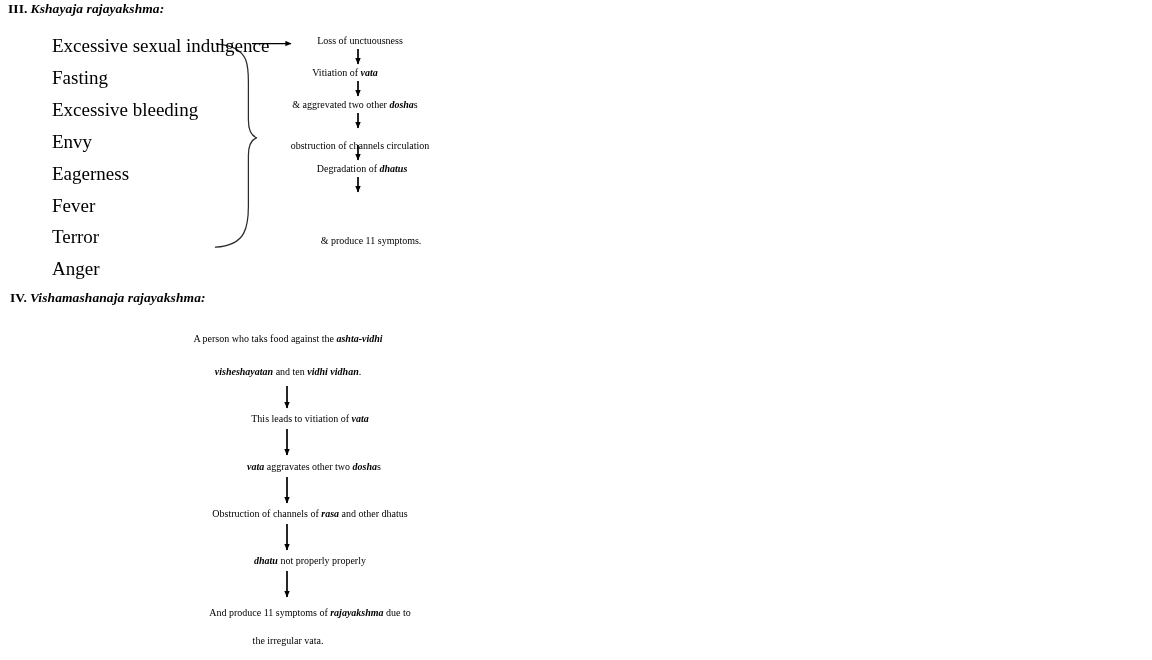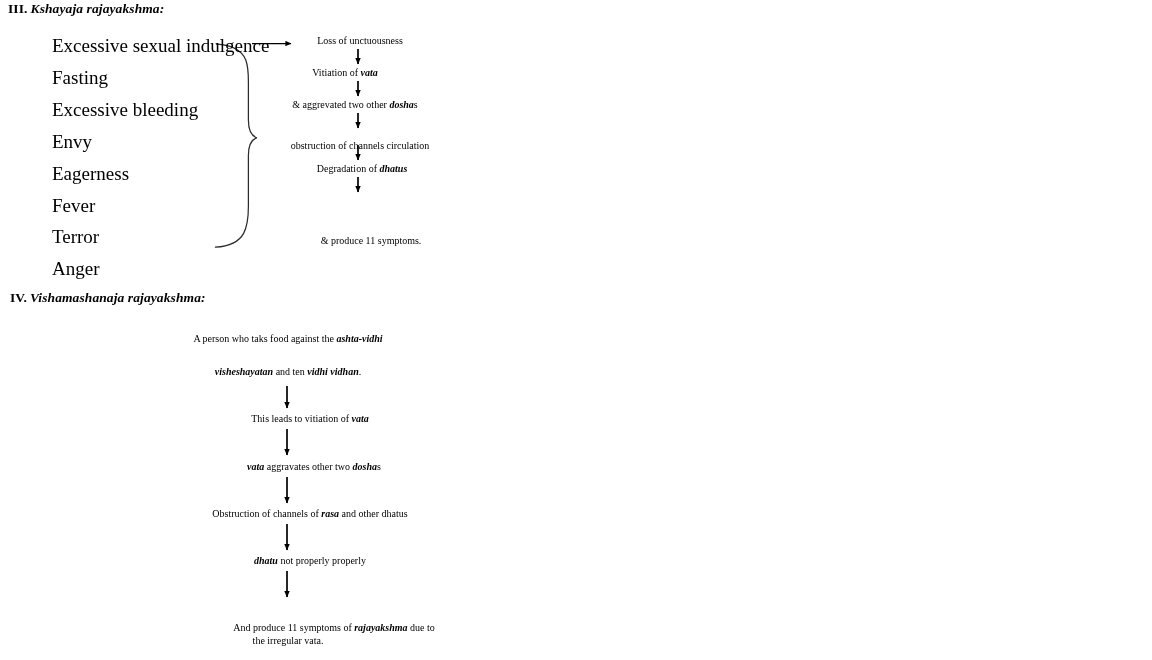--- a/index.html
+++ b/index.html
@@ -111,14 +111,14 @@
 <div class="abs section-heading" style="left:10px; top:291px;">
   <span class="numeral">IV.</span><span class="title">Vishamashanaja rajayakshma:</span>
 </div>
 
 <div class="abs line center-x" style="left:288px; top:334px;"><span>A person who taks food against the </span><i>ashta-vidhi</i></div>
 <div class="abs line center-x" style="left:288px; top:367px;"><i>visheshayatan</i><span> and ten </span><i>vidhi vidhan</i><span>.</span></div>
 <div class="abs line center-x" style="left:310px; top:414px;"><span>This leads to vitiation of </span><i>vata</i></div>
 <div class="abs line center-x" style="left:306px; top:462px;margin-left:8px;"><i>vata</i><span> aggravates other two </span><i>dosha</i><span>s</span></div>
 <div class="abs line center-x" style="left:310px; top:509px;"><span>Obstruction of channels of </span><i>rasa</i><span> and other dhatus</span></div>
 <div class="abs line center-x" style="left:310px; top:556px;"><i>dhatu</i><span> not properly properly</span></div>
-<div class="abs line center-x" style="left:310px; top:623px;margin-left:24px;"><span>And produce 11 symptoms of </span><i>rajayakshma</i><span> due to</span></div>
+<div class="abs line center-x" style="left:310px; top:608px;"><span>And produce 11 symptoms of </span><i>rajayakshma</i><span> due to</span></div>
 <div class="abs line center-x" style="left:288px; top:636px;"><span>the irregular vata.</span></div>
 
 </body></html>

